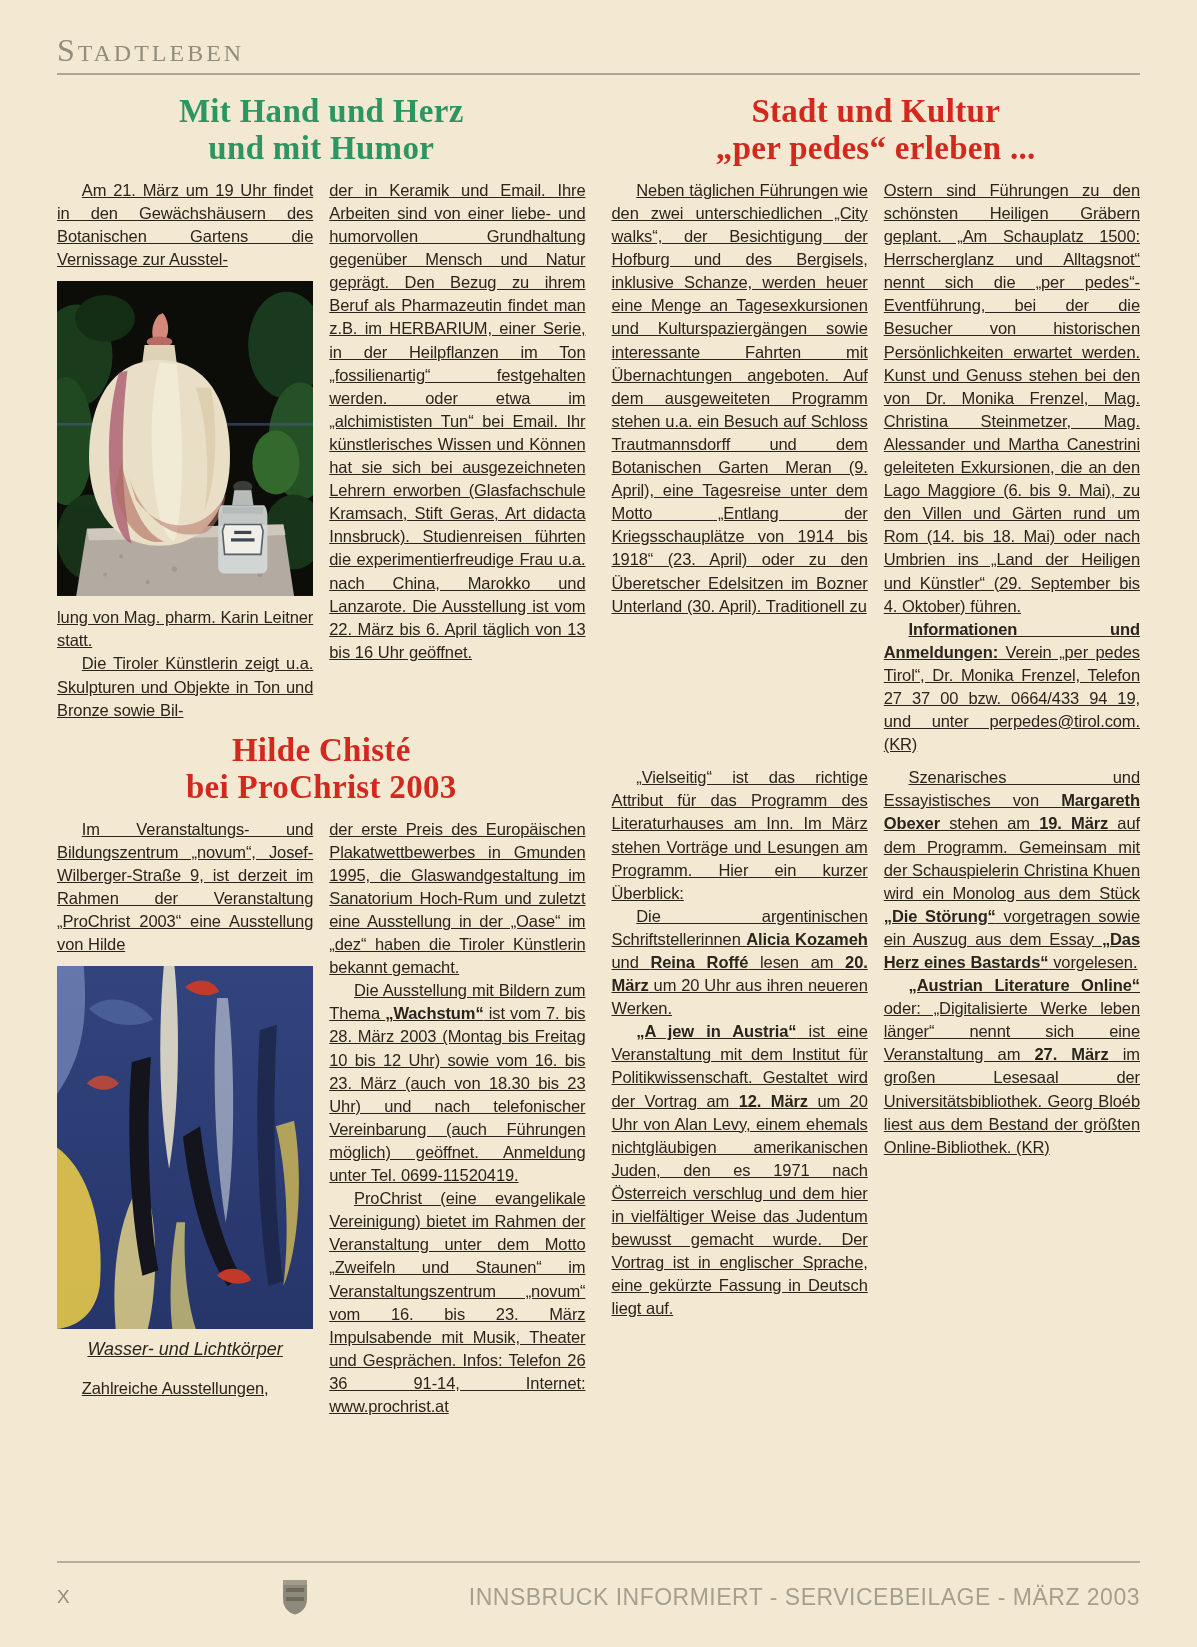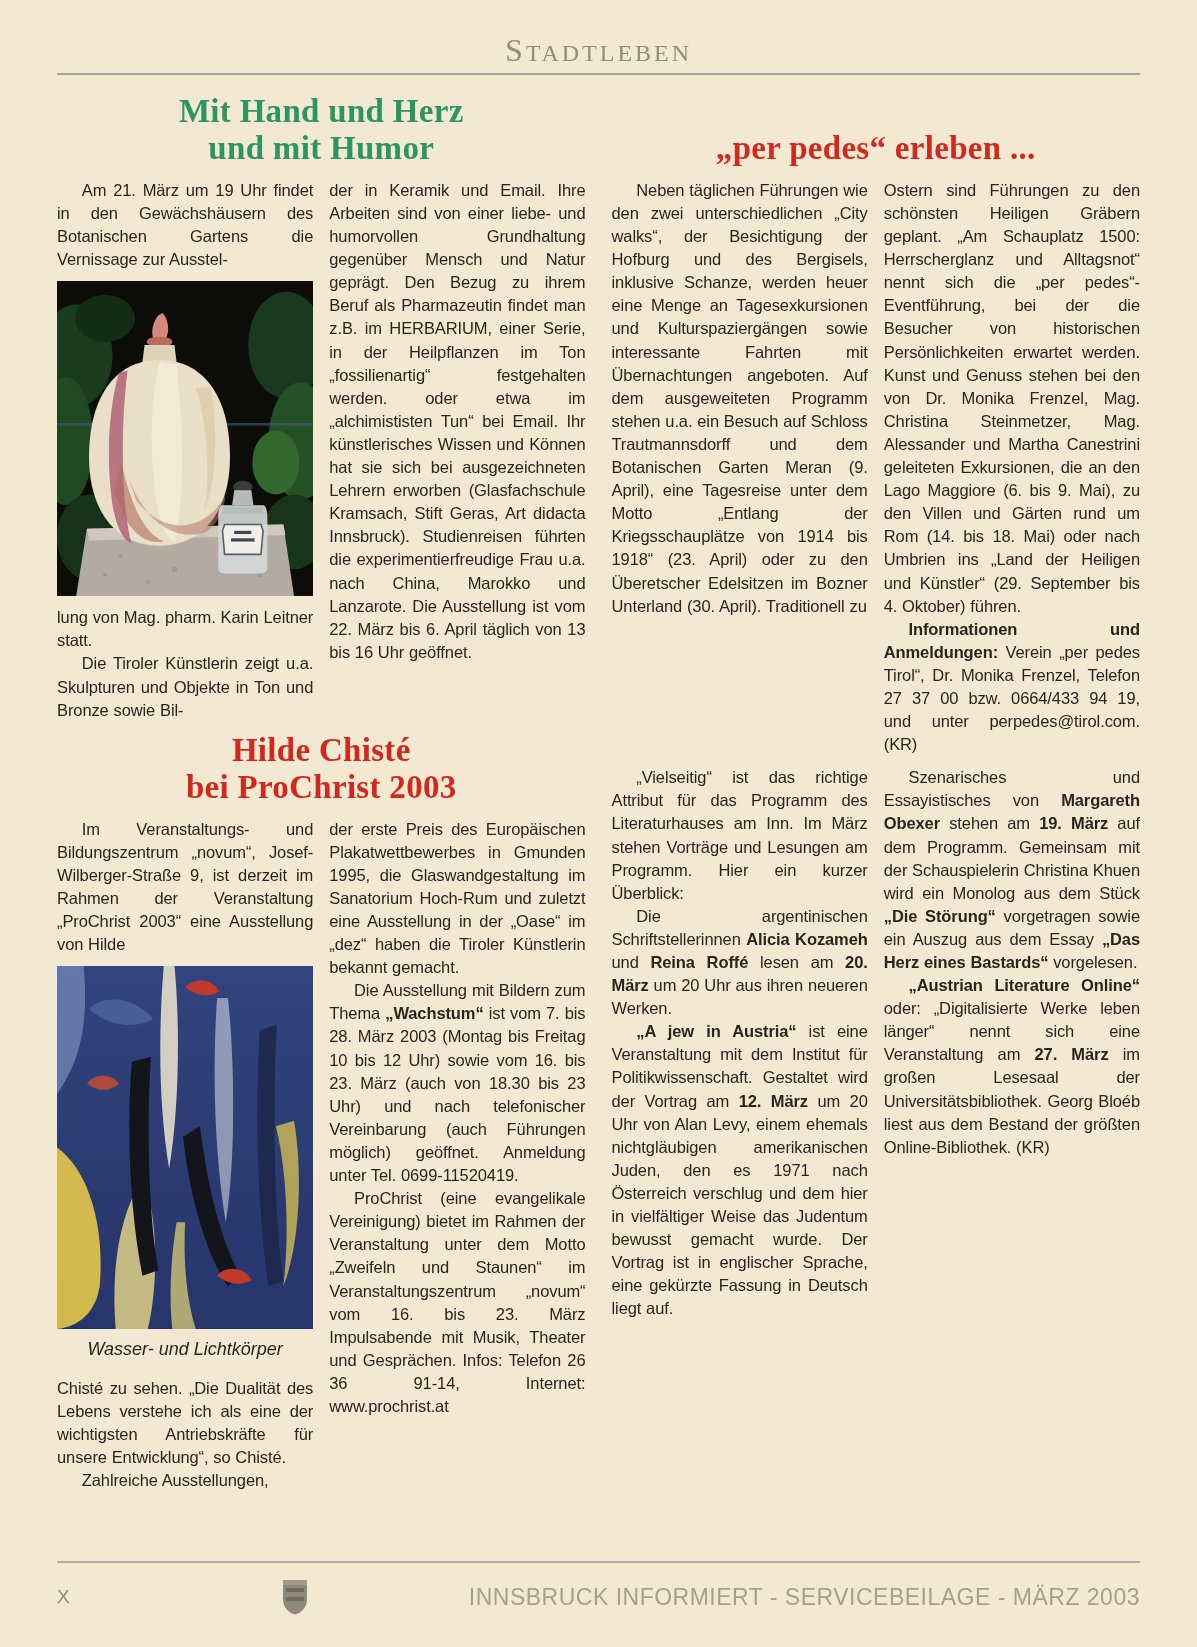--- a/index.html
+++ b/index.html
@@ -9,39 +9,39 @@
     background:var(--page-background,#f3e9d2);
     padding:34px 57px 16px 57px;
     display:flex; flex-direction:column;
     font-family:"Liberation Sans", sans-serif;
     color:var(--body-text,#2b241c);
   }
   
   .kicker{
     font-family:"Liberation Serif", serif; font-weight:400;
     color:var(--muted-gray,#908d7c); text-transform:uppercase;
-    font-size:24px; letter-spacing:3px; line-height:1;text-align:center;
+    font-size:24px; letter-spacing:3px; line-height:1;
   }
   .kicker::first-letter{ font-size:32px; }
   .masthead-rule{ border-top:2px solid #aaa695; margin-top:7px; }
 
   
   .content{ display:flex; gap:26px; margin-top:10px; flex:1 1 auto; min-height:0; }
   .half{ flex:1 1 0; min-width:0; }
 
   .headline{
     font-family:"Liberation Serif", serif; font-weight:700;
     text-align:center; font-size:33px; line-height:1.12;
     letter-spacing:.3px; margin:8px 0 12px;
   }
   .headline.green{ color:var(--heading-green,#2d9561); }
   .headline.red{ color:var(--heading-red,#d3281e); }
   .article + .article{ margin-top:10px; }
 
-  .cols{ display:flex; gap:16px; }
+  .cols{ display:flex; gap:16px;text-decoration:underline; }
   .col{ flex:1 1 0; min-width:0; }
 
   .p{
     font-size:16.5px; line-height:1.4; text-align:justify;
     letter-spacing:-0.1px; word-spacing:.02em;
   }
   .p.indent{ text-indent:1.5em; }
   .b{ font-weight:bold; }
 
   figure.photo{ margin:10px 0 10px; line-height:0; }
@@ -162,38 +162,37 @@
                 <path d="M190 60 C185 140 188 230 198 300 L212 295 C203 230 202 130 206 55 Z" fill="#1b2446" opacity="0.8"></path>
                 <path d="M120 20 C130 28 142 30 152 24 C146 12 130 10 120 20 Z" fill="#c23a2b"></path>
                 <path d="M28 110 C38 118 50 118 58 110 C50 100 36 100 28 110 Z" fill="#c74a33" opacity="0.85"></path>
                 <path d="M150 290 C160 298 172 300 182 294 C176 282 158 280 150 290 Z" fill="#c1392b"></path>
                 <path d="M205 150 C215 190 218 250 212 300 C228 260 230 190 222 145 Z" fill="#e0c452" opacity="0.75"></path>
                 <path d="M30 40 C45 55 70 60 90 50 C75 30 45 25 30 40 Z" fill="#5a6fa8" opacity="0.6"></path>
                 <path d="M120 240 C118 280 122 315 130 340 L108 340 C104 305 108 265 112 240 Z" fill="#e8d879" opacity="0.7"></path>
               </svg>
             </figure>
             <div class="caption">Wasser- und Lichtkörper</div>
-            <p class="p"><span>Chisté zu sehen. „Die Dualität des Lebens verstehe ich als eine der wichtigsten Antriebskräfte für unsere Entwicklung“, so Chisté.</span></p>
             <p class="p indent"><span>Zahlreiche Ausstellungen,</span></p>
           </div>
           <div class="col">
             <p class="p"><span>der erste Preis des Europäischen Plakatwettbewerbes in Gmunden 1995, die Glaswandgestaltung im Sanatorium Hoch-Rum und zuletzt eine Ausstellung in der „Oase“ im „dez“ haben die Tiroler Künstlerin bekannt gemacht.</span></p>
             <p class="p indent"><span>Die Ausstellung mit Bildern zum Thema </span><span class="b">„Wachstum“</span><span> ist vom 7. bis 28. März 2003 (Montag bis Freitag 10 bis 12 Uhr) sowie vom 16. bis 23. März (auch von 18.30 bis 23 Uhr) und nach telefonischer Vereinbarung (auch Führungen möglich) geöffnet. Anmeldung unter Tel. 0699-11520419.</span></p>
             <p class="p indent"><span>ProChrist (eine evangelikale Vereinigung) bietet im Rahmen der Veranstaltung unter dem Motto „Zweifeln und Staunen“ im Veranstaltungszentrum „novum“ vom 16. bis 23. März Impulsabende mit Musik, Theater und Gesprächen. Infos: Telefon 26 36 91-14, Internet: www.prochrist.at</span></p>
           </div>
         </div>
       </section>
 
     </div>
 
     <div class="half">
 
       <section class="article">
         <h2 class="headline red">
-          <br>
+          <span>Stadt und Kultur</span><br>
           <span>„per pedes“ erleben ...</span>
         </h2>
         <div class="cols">
           <div class="col">
             <p class="p indent"><span>Neben täglichen Führungen wie den zwei unterschiedlichen „City walks“, der Besichtigung der Hofburg und des Bergisels, inklusive Schanze, werden heuer eine Menge an Tagesexkursionen und Kulturspaziergängen sowie interessante Fahrten mit Übernachtungen angeboten. Auf dem ausgeweiteten Programm stehen u.a. ein Besuch auf Schloss Trautmannsdorff und dem Botanischen Garten Meran (9. April), eine Tagesreise unter dem Motto „Entlang der Kriegsschauplätze von 1914 bis 1918“ (23. April) oder zu den Überetscher Edelsitzen im Bozner Unterland (30. April). Traditionell zu</span></p>
           </div>
           <div class="col">
             <p class="p"><span>Ostern sind Führungen zu den schönsten Heiligen Gräbern geplant. „Am Schauplatz 1500: Herrscherglanz und Alltagsnot“ nennt sich die „per pedes“-Eventführung, bei der die Besucher von historischen Persönlichkeiten erwartet werden. Kunst und Genuss stehen bei den von Dr. Monika Frenzel, Mag. Christina Steinmetzer, Mag. Alessander und Martha Canestrini geleiteten Exkursionen, die an den Lago Maggiore (6. bis 9. Mai), zu den Villen und Gärten rund um Rom (14. bis 18. Mai) oder nach Umbrien ins „Land der Heiligen und Künstler“ (29. September bis 4. Oktober) führen.</span></p>
             <p class="p indent"><span></span><span class="b">Informationen und Anmeldungen:</span><span> Verein „per pedes Tirol“, Dr. Monika Frenzel, Telefon 27 37 00 bzw. 0664/433 94 19, und unter perpedes@tirol.com. (KR)</span></p>
           </div>

